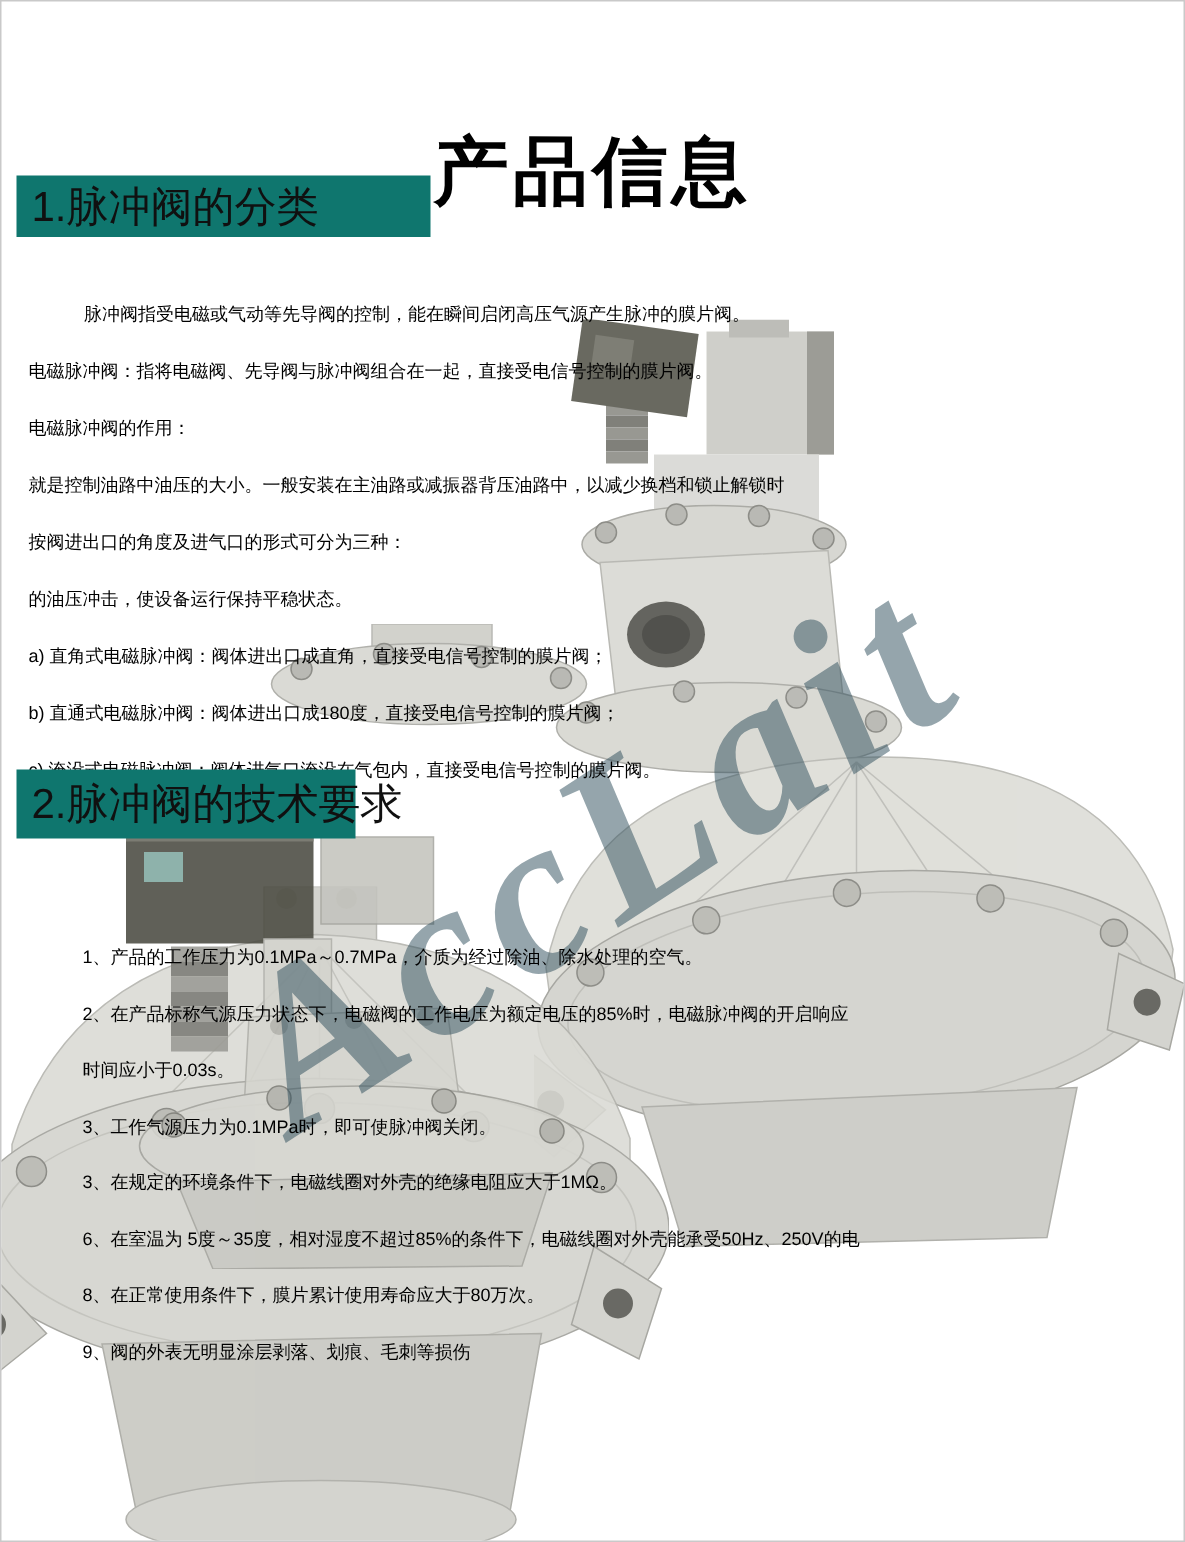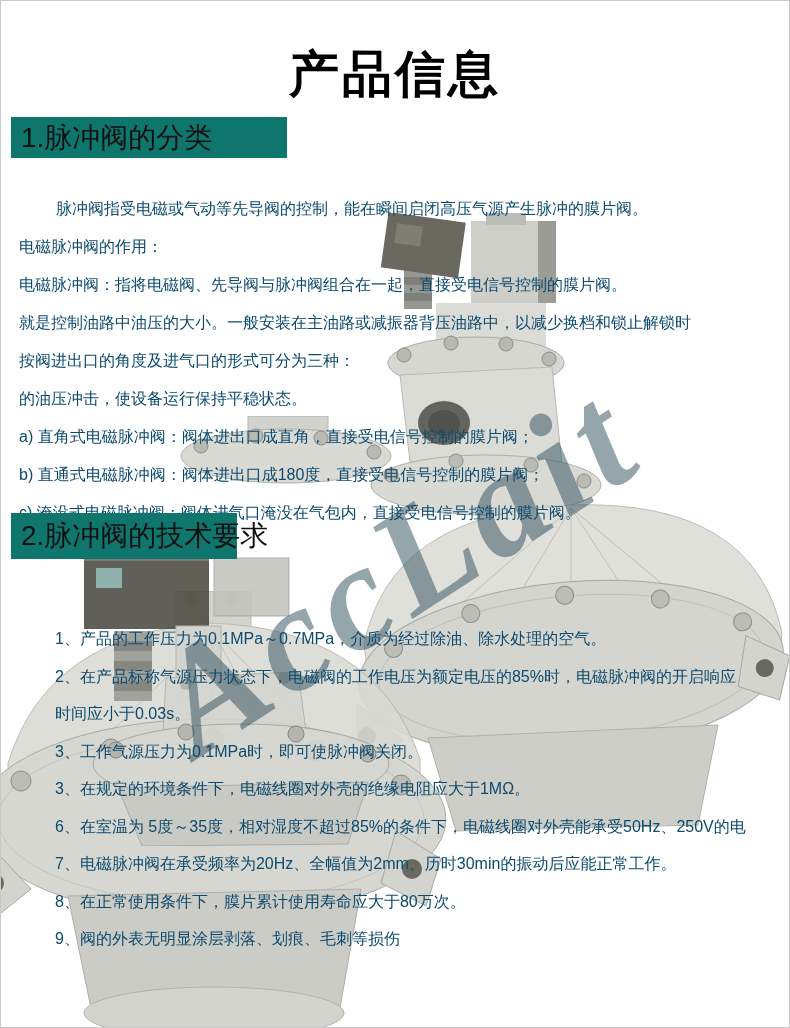--- a/index.html
+++ b/index.html
@@ -25,21 +25,21 @@
     font-size:150px;line-height:1;
     letter-spacing:8px;
     color:rgba(44,76,90,0.50);
     transform:rotate(-33deg);
     transform-origin:0 0;
     white-space:nowrap;
     z-index:2;
     pointer-events:none;
   }
   
-  .txt{position:absolute;z-index:3;}
+  .txt{position:absolute;z-index:3;margin-top:40px;}
   .page-title{
     left:0;top:40px;width:100%;
     text-align:center;
     font-size:50px;font-weight:900;color:#000;
     letter-spacing:3px;
   }
   .hl-bar{
     position:absolute;left:10px;z-index:3;
     background:#0f766e;
     display:flex;align-items:center;
@@ -49,21 +49,21 @@
   .hl-bar span{
     padding-left:10px;
     font-size:28px;font-weight:500;color:#101010;
     white-space:nowrap;
   }
   .textblock{position:absolute;left:18px;right:4px;z-index:3;}
   .tb1{top:189px;}
   .tb2{top:619px;margin-left:36px;}
   .line{
     height:38px;line-height:38px;
-    font-size:16px;color:#0c4a6e;
+    font-size:12px;color:#000000;
     white-space:nowrap;
   }
   .tb2 .line{height:37.5px;line-height:37.5px;}
   .indent{padding-left:37px;}
 </style>
 </head>
 <body>
 
 <div class="page">
 
@@ -196,39 +196,38 @@
   <div class="watermark">AccLait</div>
 
   <div class="txt page-title">产品信息</div>
 
   <div class="hl-bar h1">
     <span>1.脉冲阀的分类</span>
   </div>
 
   <div class="textblock tb1">
     <div class="line indent">脉冲阀指受电磁或气动等先导阀的控制，能在瞬间启闭高压气源产生脉冲的膜片阀。</div>
+    <div class="line">电磁脉冲阀：指将电磁阀、先导阀与脉冲阀组合在一起，直接受电信号控制的膜片阀。</div>
     <div class="line">电磁脉冲阀的作用：</div>
-    <div class="line">电磁脉冲阀：指将电磁阀、先导阀与脉冲阀组合在一起，直接受电信号控制的膜片阀。</div>
     <div class="line">就是控制油路中油压的大小。一般安装在主油路或减振器背压油路中，以减少换档和锁止解锁时</div>
     <div class="line">按阀进出口的角度及进气口的形式可分为三种：</div>
     <div class="line">的油压冲击，使设备运行保持平稳状态。</div>
     <div class="line">a) 直角式电磁脉冲阀：阀体进出口成直角，直接受电信号控制的膜片阀；</div>
     <div class="line">b) 直通式电磁脉冲阀：阀体进出口成180度，直接受电信号控制的膜片阀；</div>
     <div class="line">c) 淹没式电磁脉冲阀：阀体进气口淹没在气包内，直接受电信号控制的膜片阀。</div>
   </div>
 
   <div class="hl-bar h2">
     <span>2.脉冲阀的技术要求</span>
   </div>
 
   <div class="textblock tb2">
     <div class="line">1、产品的工作压力为0.1MPa～0.7MPa，介质为经过除油、除水处理的空气。</div>
     <div class="line">2、在产品标称气源压力状态下，电磁阀的工作电压为额定电压的85%时，电磁脉冲阀的开启响应</div>
     <div class="line">时间应小于0.03s。</div>
     <div class="line">3、工作气源压力为0.1MPa时，即可使脉冲阀关闭。</div>
     <div class="line">3、在规定的环境条件下，电磁线圈对外壳的绝缘电阻应大于1MΩ。</div>
     <div class="line">6、在室温为 5度～35度，相对湿度不超过85%的条件下，电磁线圈对外壳能承受50Hz、250V的电</div>
-    <div class="line">7、电磁脉冲阀在承受频率为20Hz、全幅值为2mm、历时30min的振动后应能正常工作。</div>
     <div class="line">8、在正常使用条件下，膜片累计使用寿命应大于80万次。</div>
     <div class="line">9、阀的外表无明显涂层剥落、划痕、毛刺等损伤</div>
   </div>
 
 </div>
 
 </body></html>

